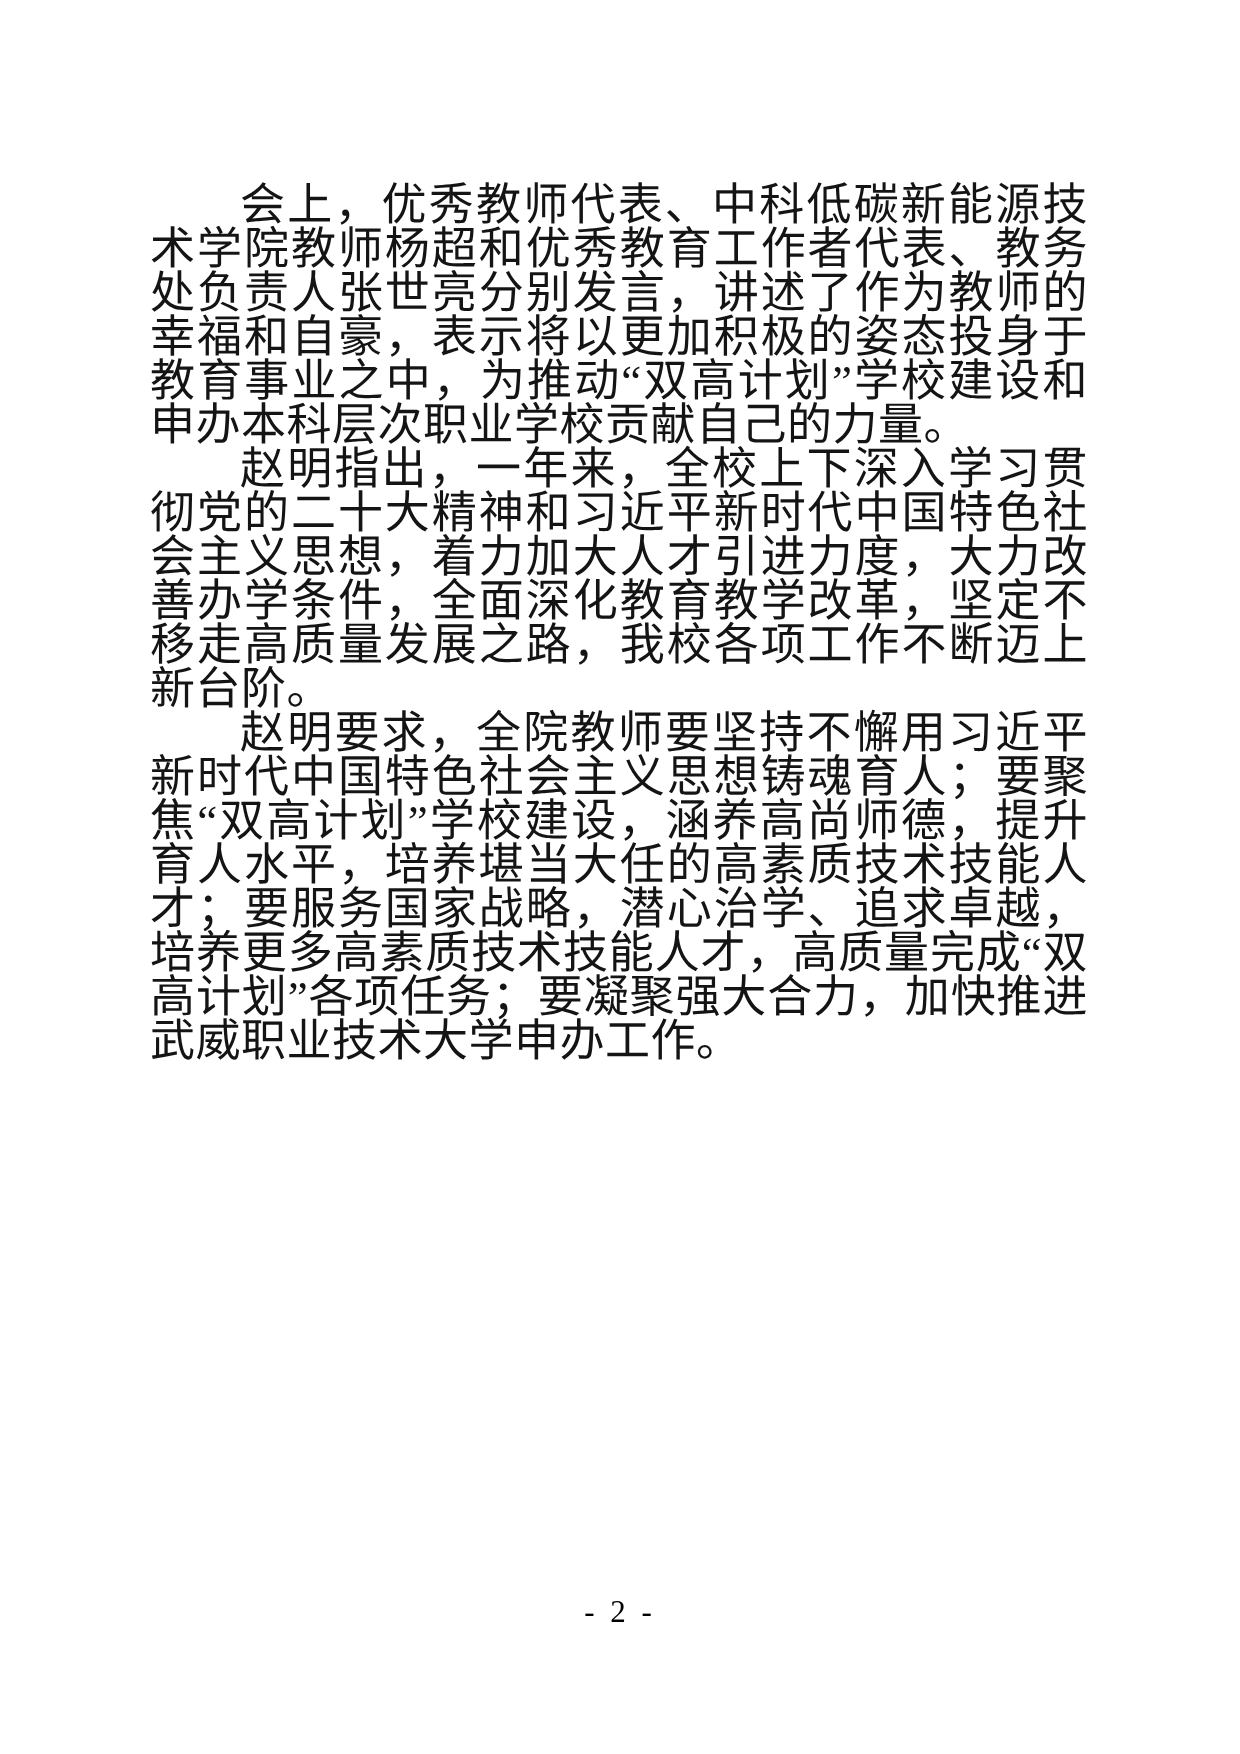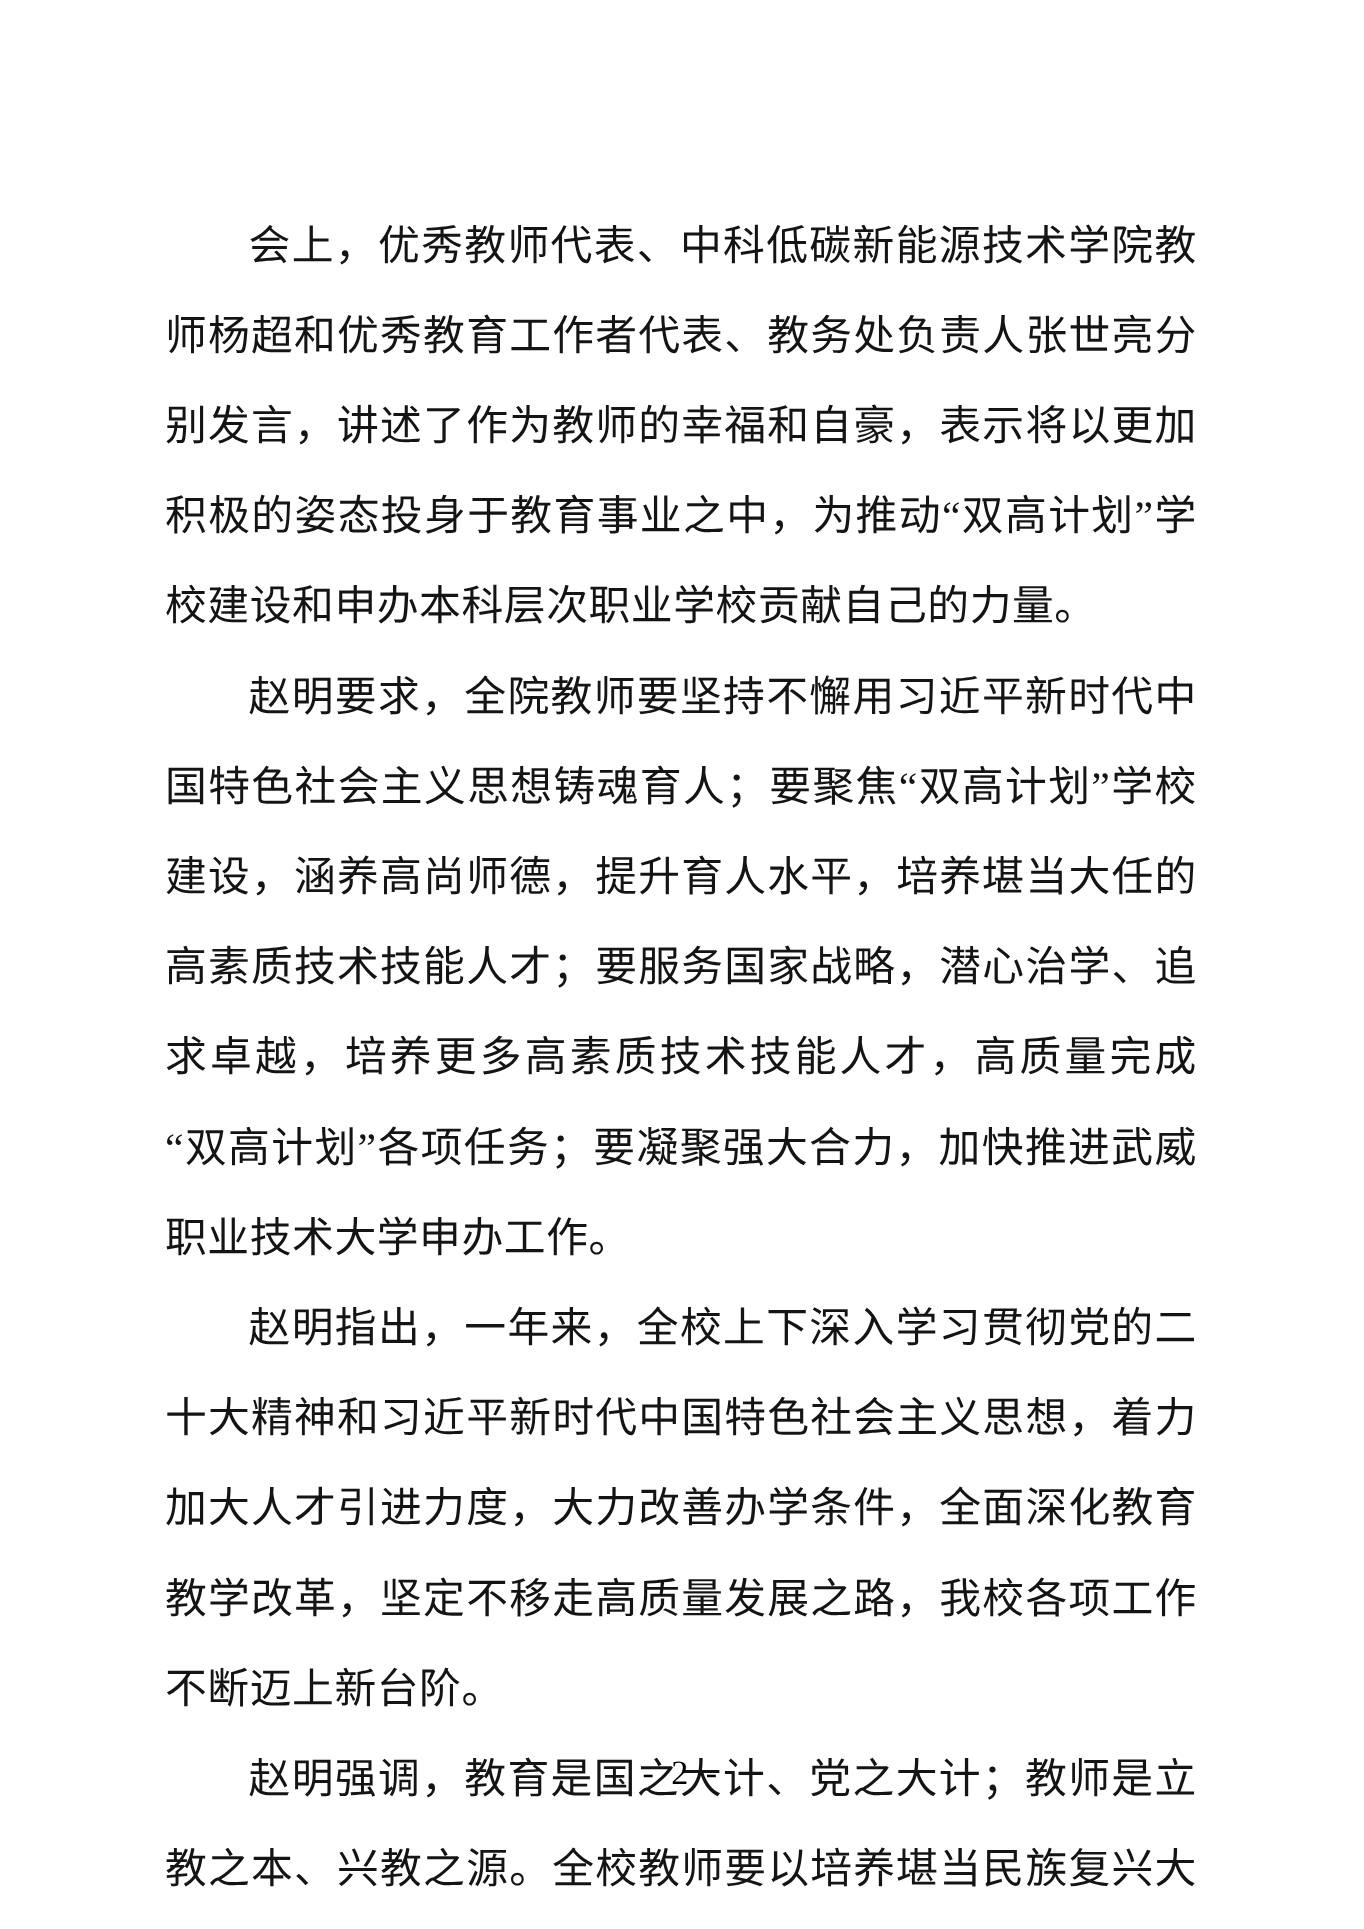--- a/index.html
+++ b/index.html
@@ -18,22 +18,22 @@
   }
   .text-body {
     position: absolute;
     left: 150px;
     top: 183px;
     width: 938px;
   }
   .text-body p {
     margin: 0;
     padding: 0;
-    font-size: 38px;
-    line-height: 82px;
+    font-size: 45px;
+    line-height: 44px;
     text-align: justify;
     text-justify: inter-ideograph;
     text-indent: 2em;
     letter-spacing: 0.5px;
     word-break: break-all;
   }
   .page-number {
     position: absolute;
     left: 0;
     top: 1592px;
@@ -44,18 +44,17 @@
     color: #000000;
     letter-spacing: 4px;
   }
 </style>
 </head>
 <body>
 
 <div class="page">
   <div class="text-body">
     <p>会上，优秀教师代表、中科低碳新能源技术学院教师杨超和优秀教育工作者代表、教务处负责人张世亮分别发言，讲述了作为教师的幸福和自豪，表示将以更加积极的姿态投身于教育事业之中，为推动“双高计划”学校建设和申办本科层次职业学校贡献自己的力量。</p>
+    <p>赵明指出，一年来，全校上下深入学习贯彻党的二十大精神和习近平新时代中国特色社会主义思想，着力加大人才引进力度，大力改善办学条件，全面深化教育教学改革，坚定不移走高质量发展之路，我校各项工作不断迈上新台阶。</p>
     <p>赵明要求，全院教师要坚持不懈用习近平新时代中国特色社会主义思想铸魂育人；要聚焦“双高计划”学校建设，涵养高尚师德，提升育人水平，培养堪当大任的高素质技术技能人才；要服务国家战略，潜心治学、追求卓越，培养更多高素质技术技能人才，高质量完成“双高计划”各项任务；要凝聚强大合力，加快推进武威职业技术大学申办工作。</p>
-    <p>赵明指出，一年来，全校上下深入学习贯彻党的二十大精神和习近平新时代中国特色社会主义思想，着力加大人才引进力度，大力改善办学条件，全面深化教育教学改革，坚定不移走高质量发展之路，我校各项工作不断迈上新台阶。</p>
-    <p>赵明强调，教育是国之大计、党之大计；教师是立教之本、兴教之源。全校教师要以培养堪当民族复兴大任的时代新人为己任，争做“四有”好老师和“四个引路人”，努力培养德智体美劳全面发展的社会主义建设者和接班人；要以习近平新时代中国</p>
   </div>
   <div class="page-number">- 2 -</div>
 </div>
 
 </body></html>

